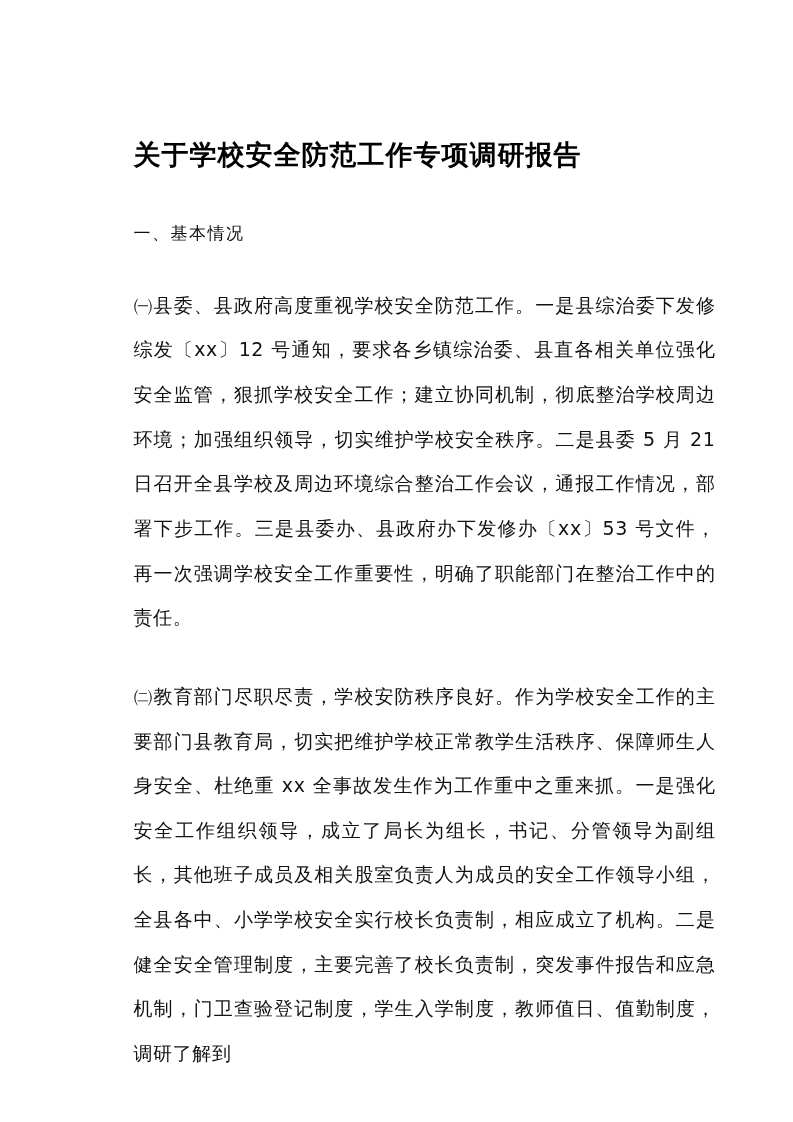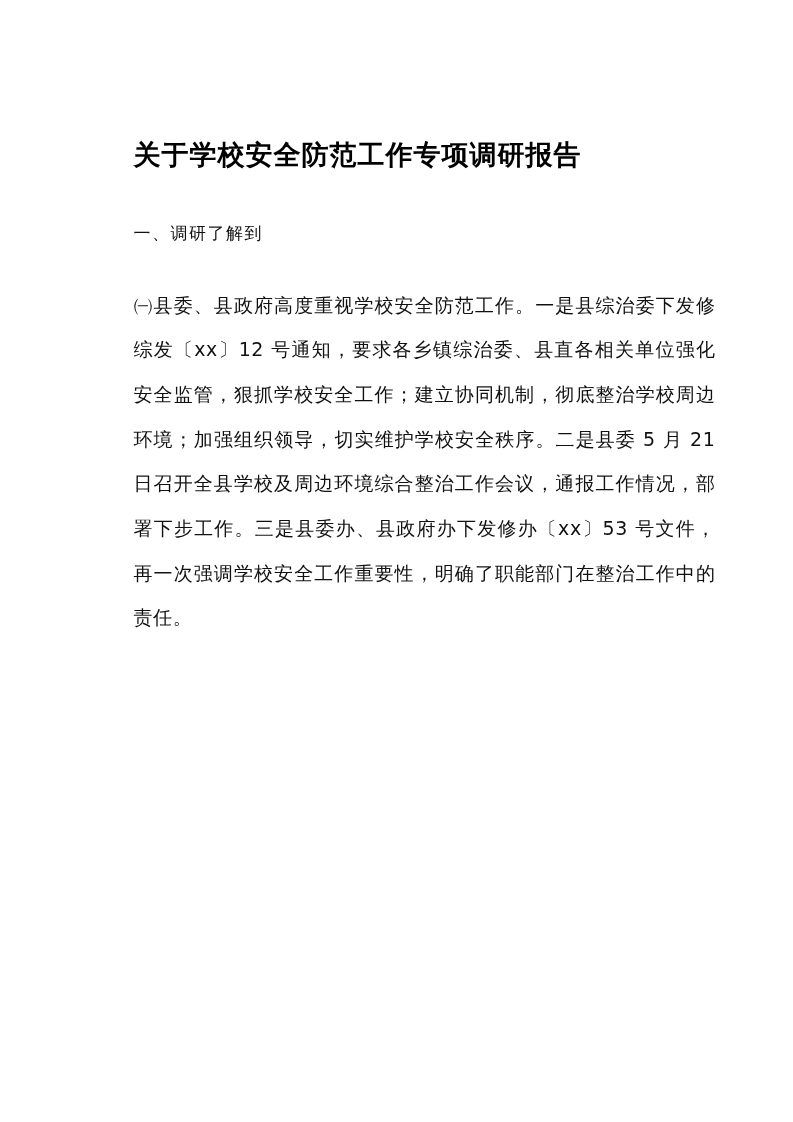--- a/index.html
+++ b/index.html
@@ -61,19 +61,20 @@
   }
 </style>
 </head>
 <body>
 
 <div class="page">
   <div class="content">
 
     <h1 class="doc-title">关于学校安全防范工作专项调研报告</h1>
 
-    <div class="section-heading">一、调研了解到</div>
+    <div class="section-heading">一、基本情况</div>
 
     <p class="para">㈠县委、县政府高度重视学校安全防范工作。一是县综治委下发修综发〔xx〕12 号通知，要求各乡镇综治委、县直各相关单位强化安全监管，狠抓学校安全工作；建立协同机制，彻底整治学校周边环境；加强组织领导，切实维护学校安全秩序。二是县委 5 月 21 日召开全县学校及周边环境综合整治工作会议，通报工作情况，部署下步工作。三是县委办、县政府办下发修办〔xx〕53 号文件，再一次强调学校安全工作重要性，明确了职能部门在整治工作中的责任。</p>
 
+    <p class="para">㈡教育部门尽职尽责，学校安防秩序良好。作为学校安全工作的主要部门县教育局，切实把维护学校正常教学生活秩序、保障师生人身安全、杜绝重 xx 全事故发生作为工作重中之重来抓。一是强化安全工作组织领导，成立了局长为组长，书记、分管领导为副组长，其他班子成员及相关股室负责人为成员的安全工作领导小组，全县各中、小学学校安全实行校长负责制，相应成立了机构。二是健全安全管理制度，主要完善了校长负责制，突发事件报告和应急机制，门卫查验登记制度，学生入学制度，教师值日、值勤制度，调研了解到</p>
 
   </div>
 </div>
 
 </body></html>

